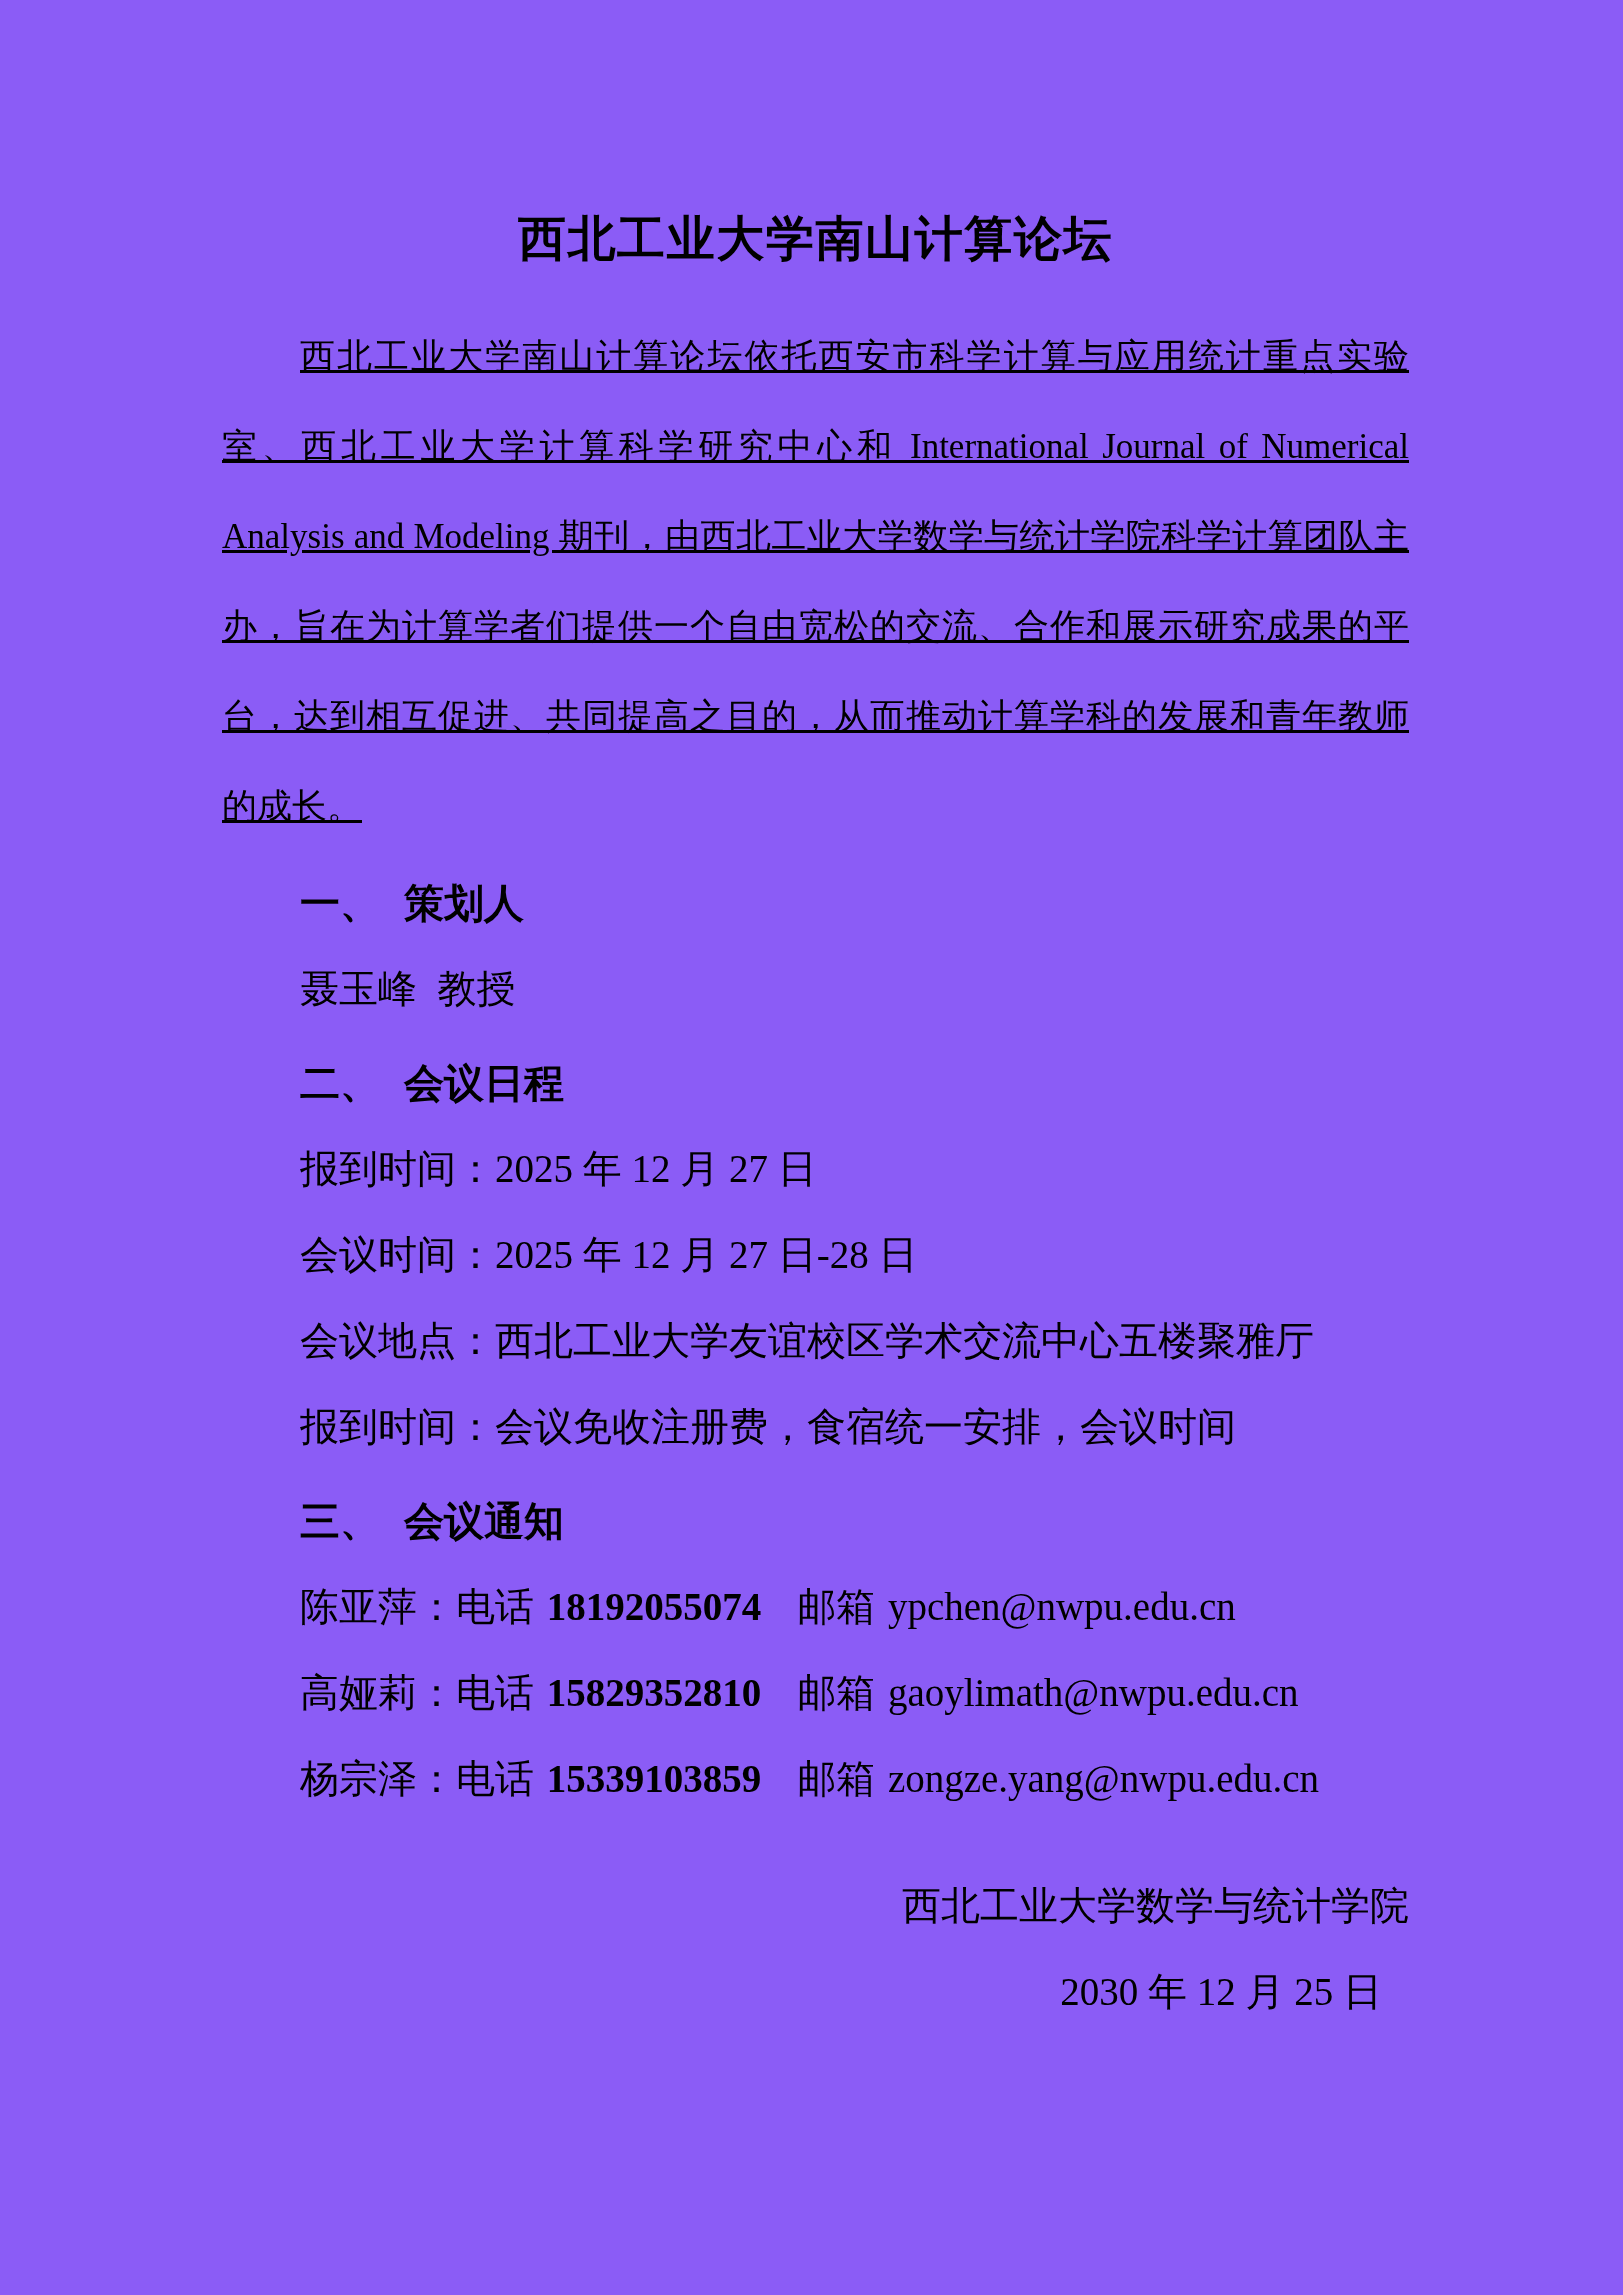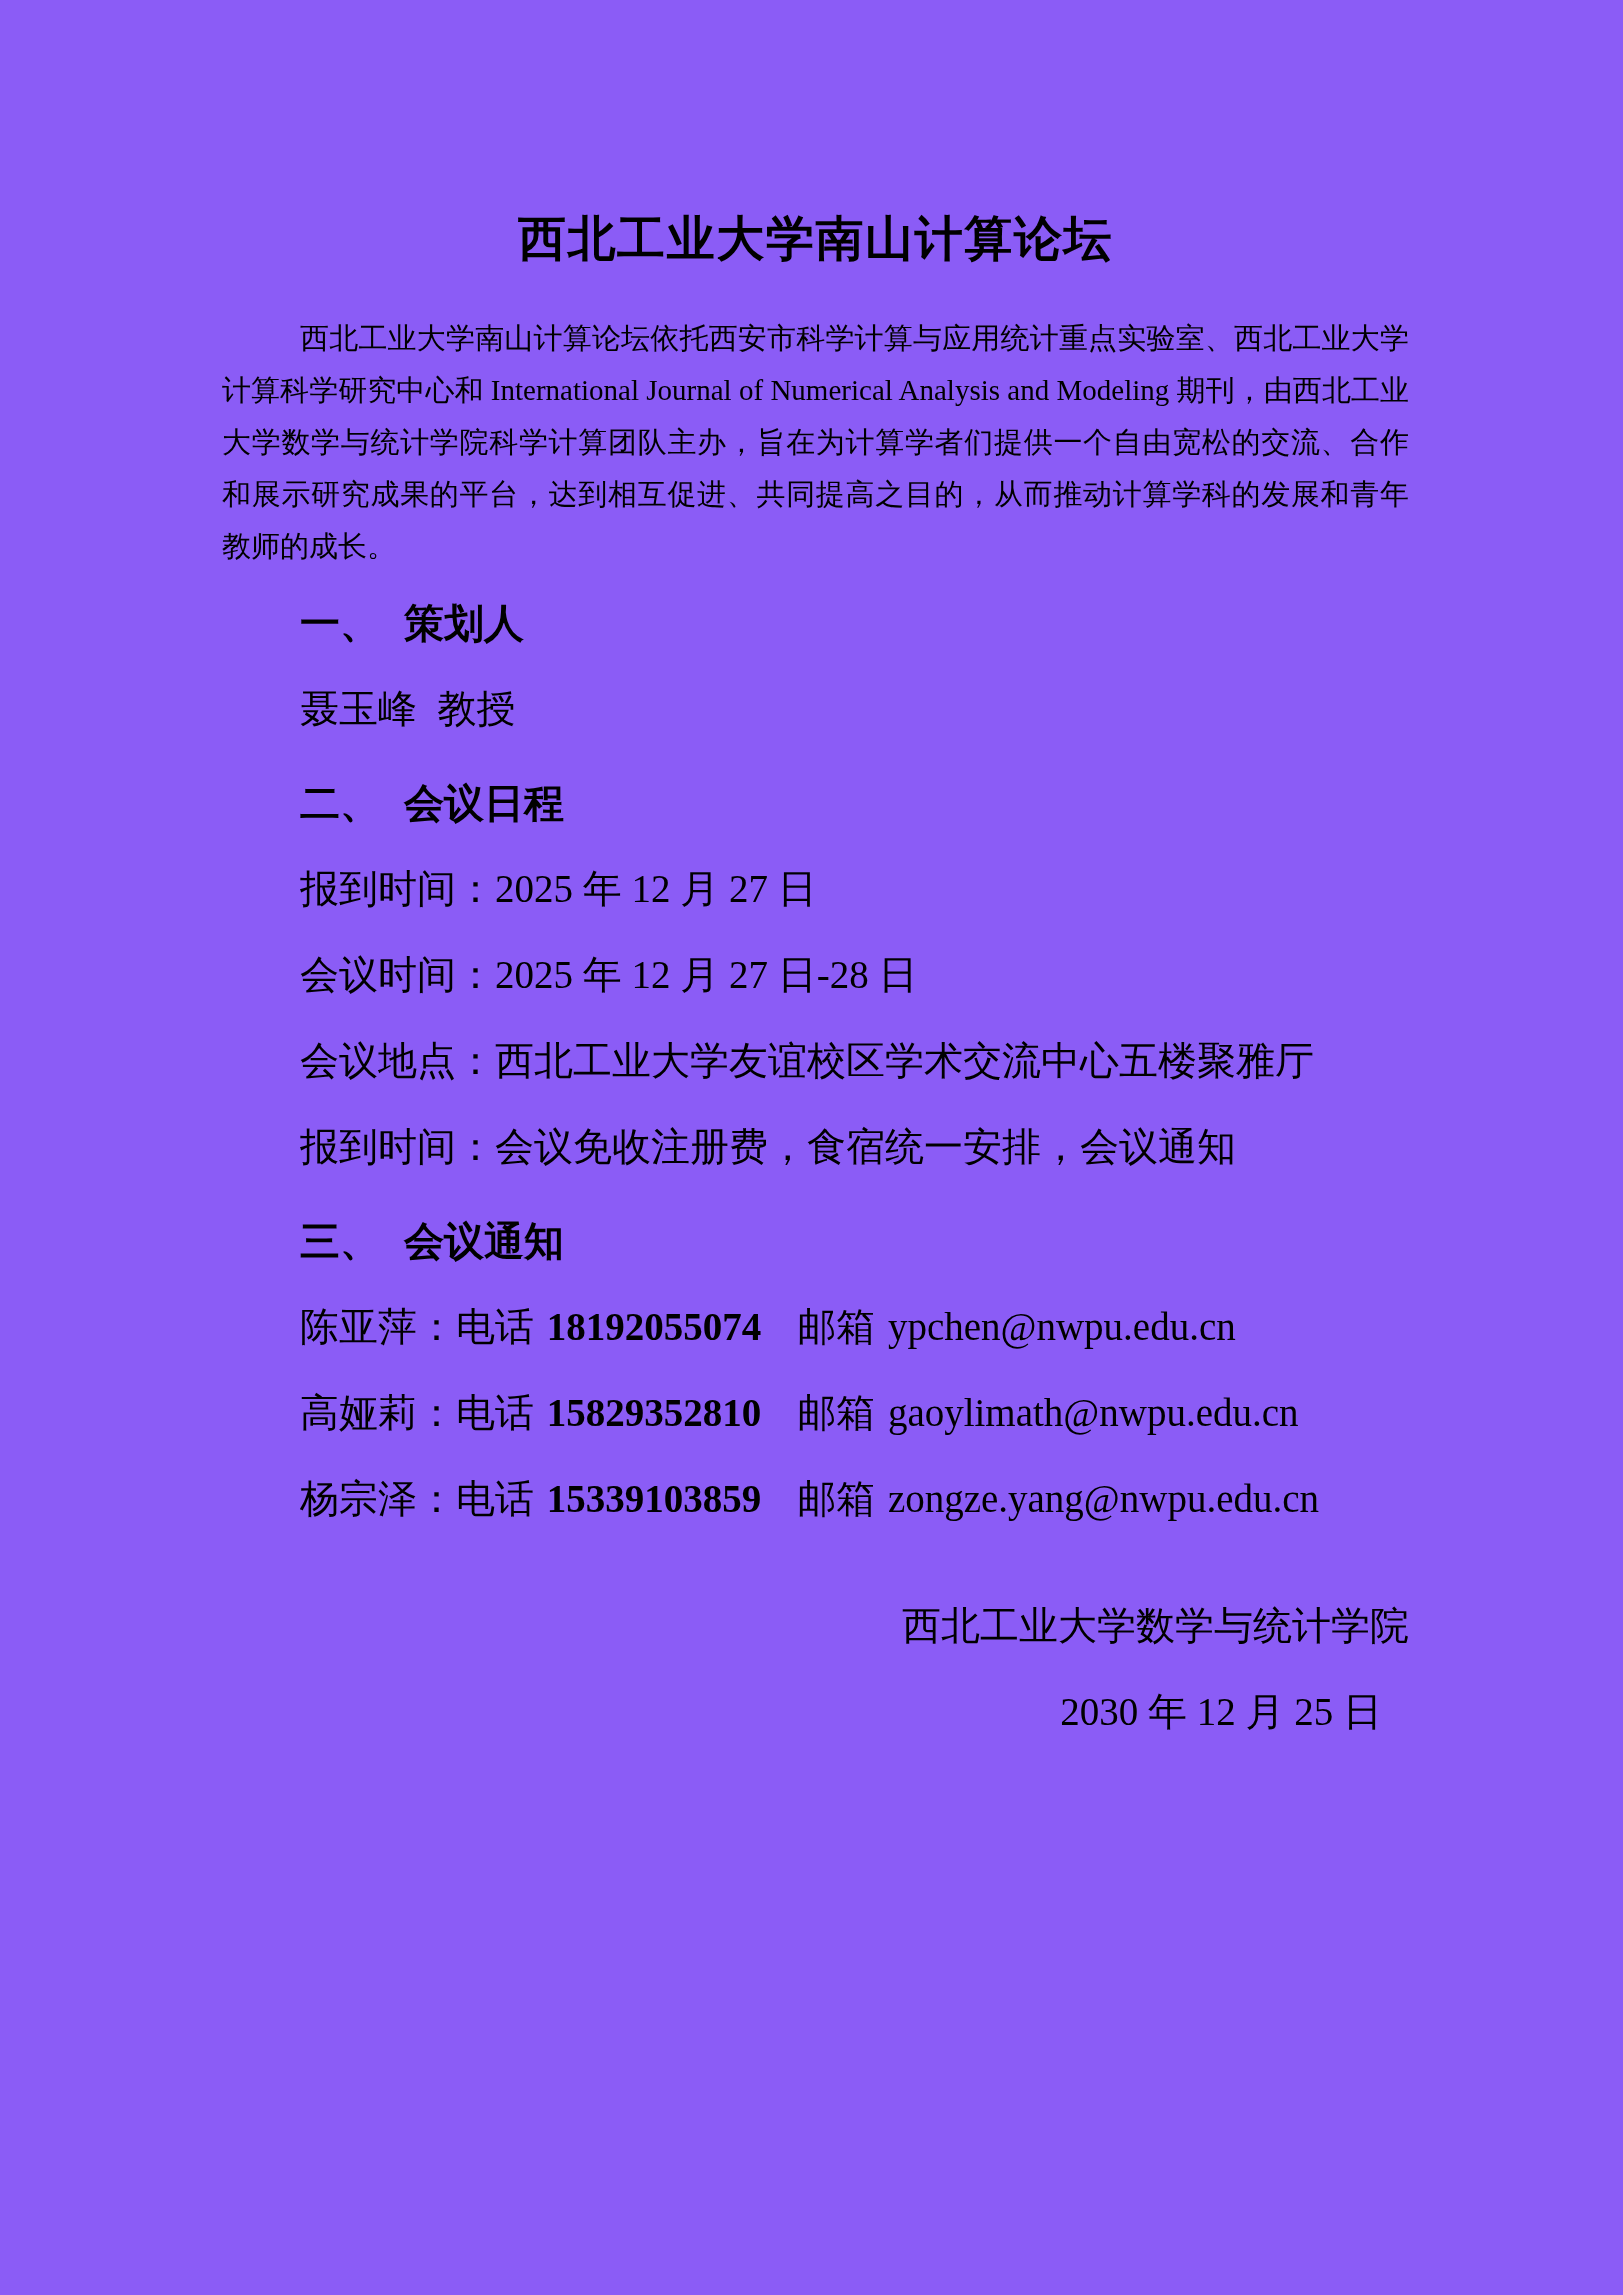--- a/index.html
+++ b/index.html
@@ -18,25 +18,26 @@
     margin:0;
     text-align:center;
     font-family:"Liberation Sans", sans-serif;
     font-weight:bold;
     font-size:48px;
     line-height:97px;
     letter-spacing:1.6px;
   }
   .intro {
     margin:25px 0 0 0;
-    font-size:29px;
-    line-height:52px;
+    font-size:35px;
+    line-height:90px;
     text-align:justify;
     text-align-last:left;
     text-indent:78px;
+    text-decoration:underline;
   }
   .sec-heading {
     margin:8px 0 0 0;
     padding-left:78px;
     font-family:"Liberation Sans", sans-serif;
     font-weight:bold;
     font-size:40px;
     line-height:86px;
   }
   .sec-heading .sec-title { margin-left:24px; }
@@ -73,21 +74,21 @@
   <p class="body-line"><span>聂玉峰</span><span class="person-title">教授</span></p>
 
   <p class="sec-heading"><span>二、</span><span class="sec-title">会议日程</span></p>
 
   <p class="body-line"><span>报到时间：</span><span>2025 年 12 月 27 日</span></p>
 
   <p class="body-line"><span>会议时间：</span><span>2025 年 12 月 27 日-28 日</span></p>
 
   <p class="body-line"><span>会议地点：</span><span>西北工业大学友谊校区学术交流中心五楼聚雅厅</span></p>
 
-  <p class="body-line"><span>报到时间：</span><span>会议免收注册费，食宿统一安排，会议通知</span></p>
+  <p class="body-line"><span>报到时间：</span><span>会议免收注册费，食宿统一安排，会议时间</span></p>
 
   <p class="sec-heading"><span>三、</span><span class="sec-title">会议通知</span></p>
 
   <p class="body-line contact"><span>陈亚萍：</span><span>电话</span><span class="phone">18192055074</span><span class="email-label">邮箱</span><span class="email">ypchen@nwpu.edu.cn</span></p>
 
   <p class="body-line contact"><span>高娅莉：</span><span>电话</span><span class="phone">15829352810</span><span class="email-label">邮箱</span><span class="email">gaoylimath@nwpu.edu.cn</span></p>
 
   <p class="body-line contact"><span>杨宗泽：</span><span>电话</span><span class="phone">15339103859</span><span class="email-label">邮箱</span><span class="email">zongze.yang@nwpu.edu.cn</span></p>
 
   <div class="footer">

